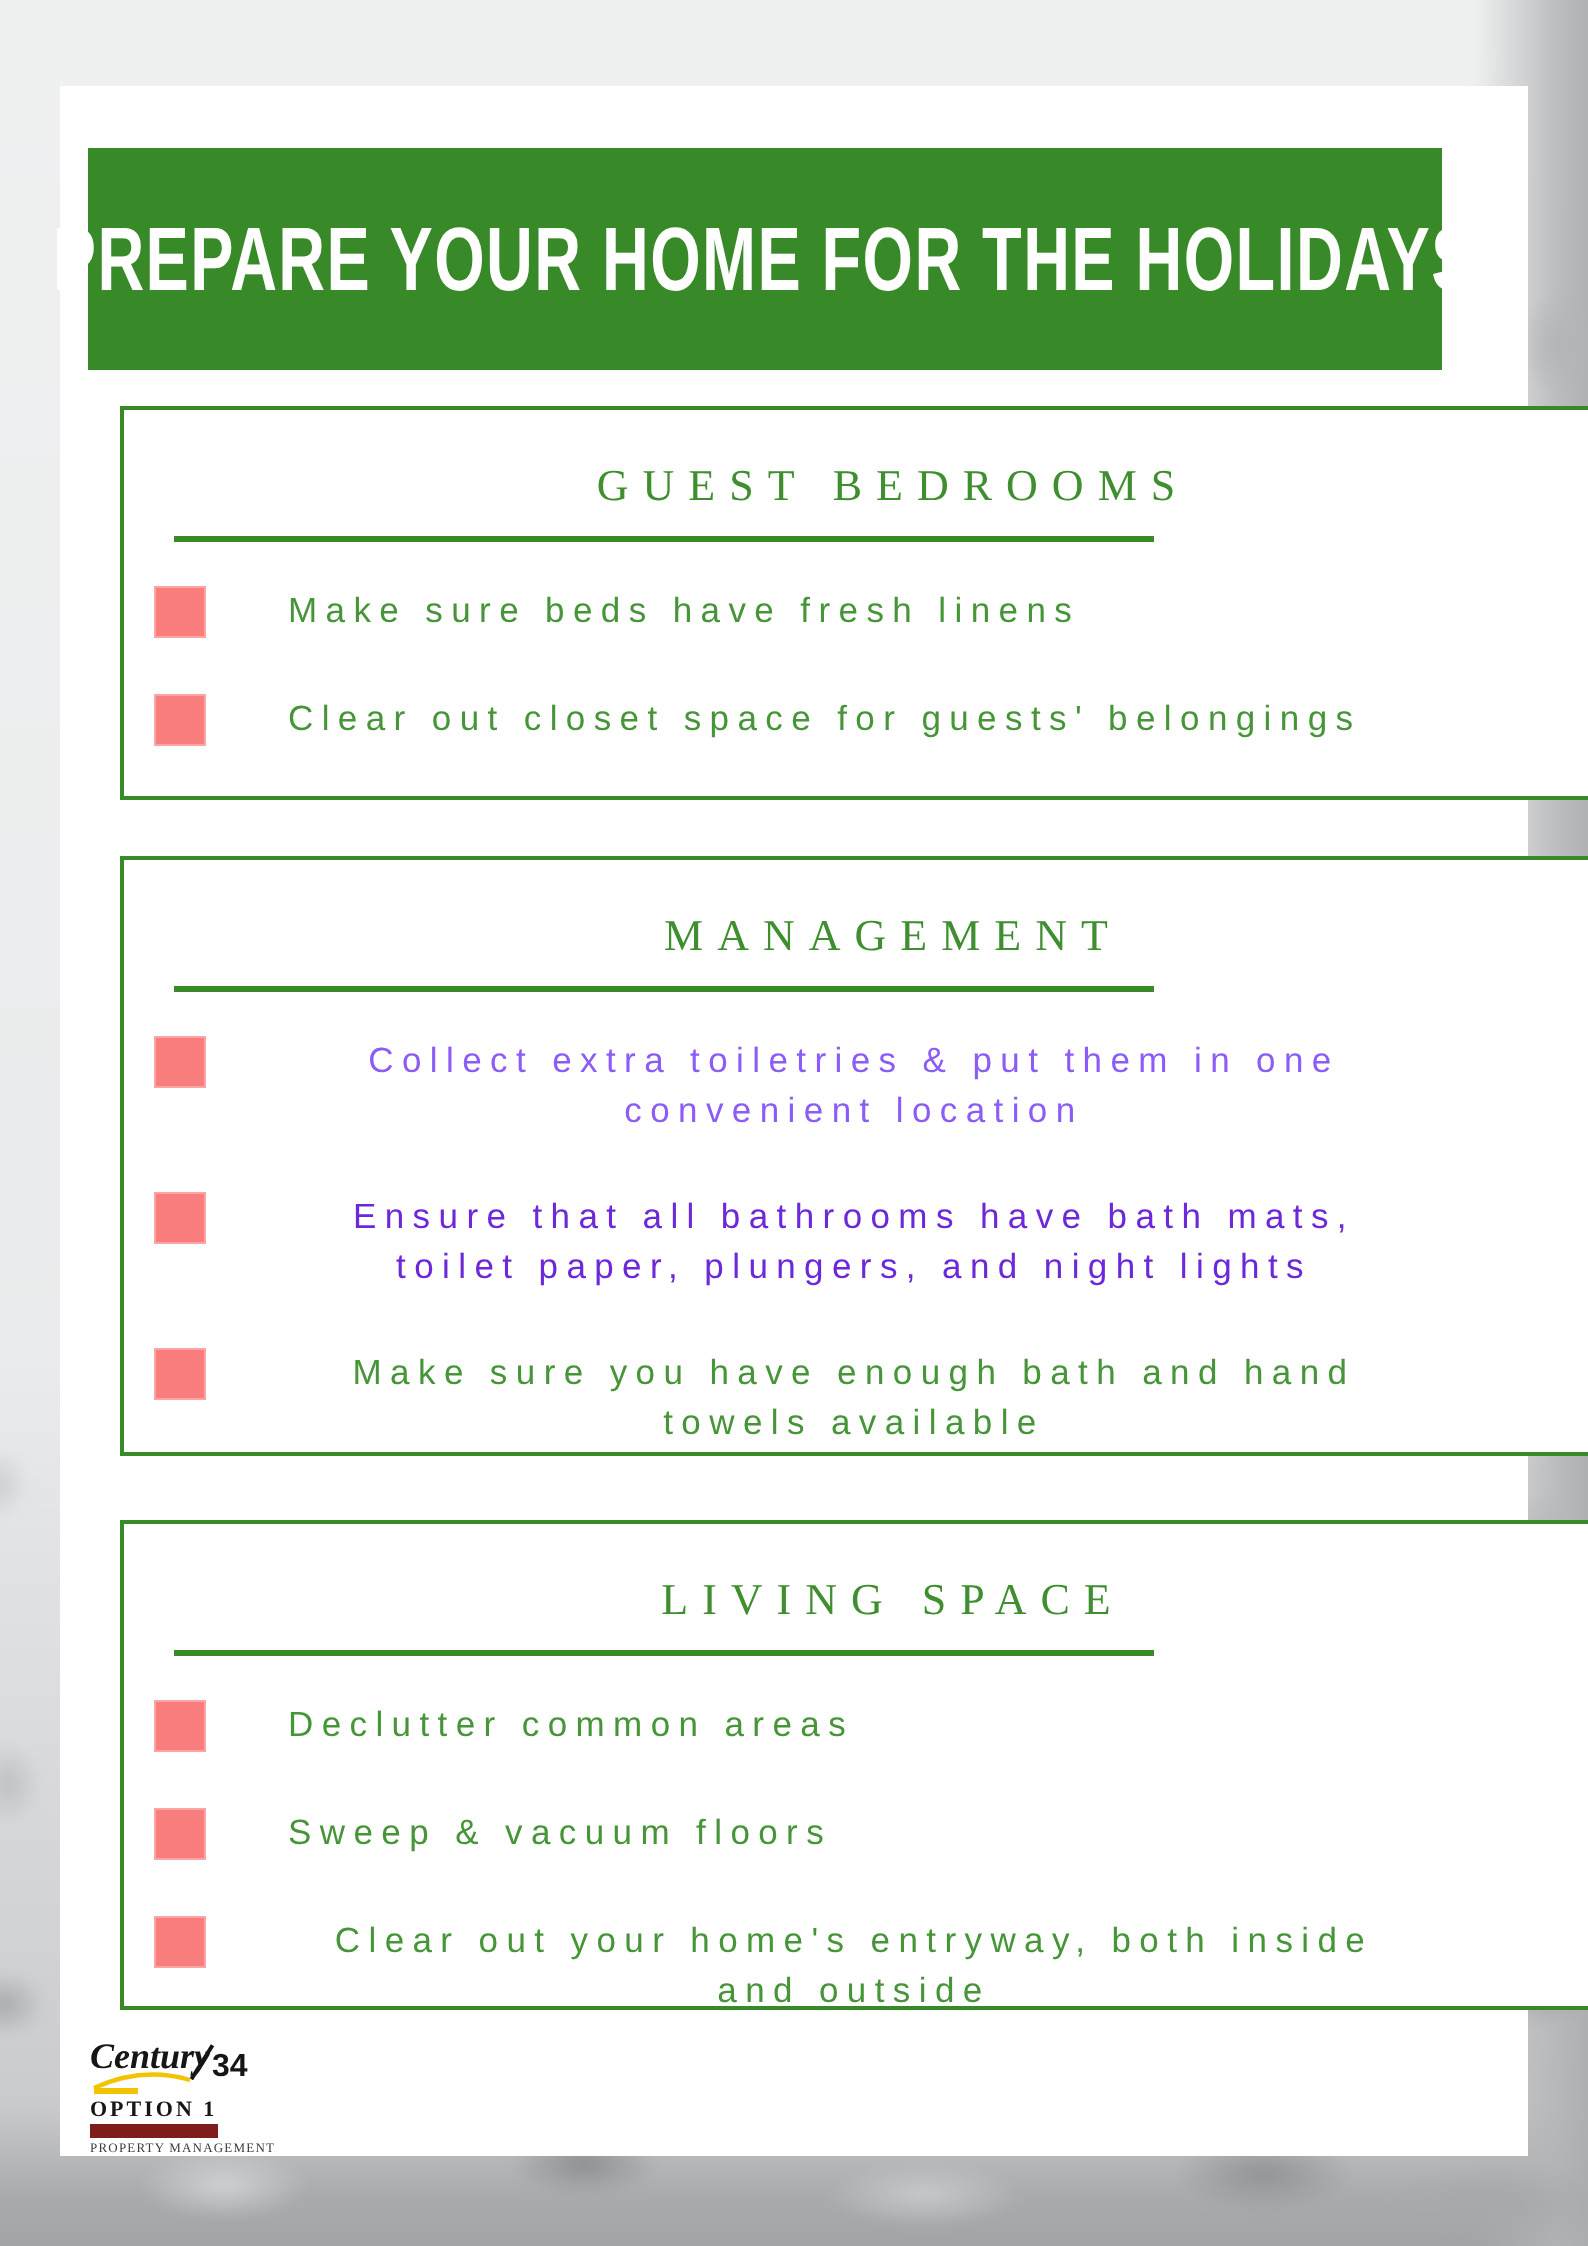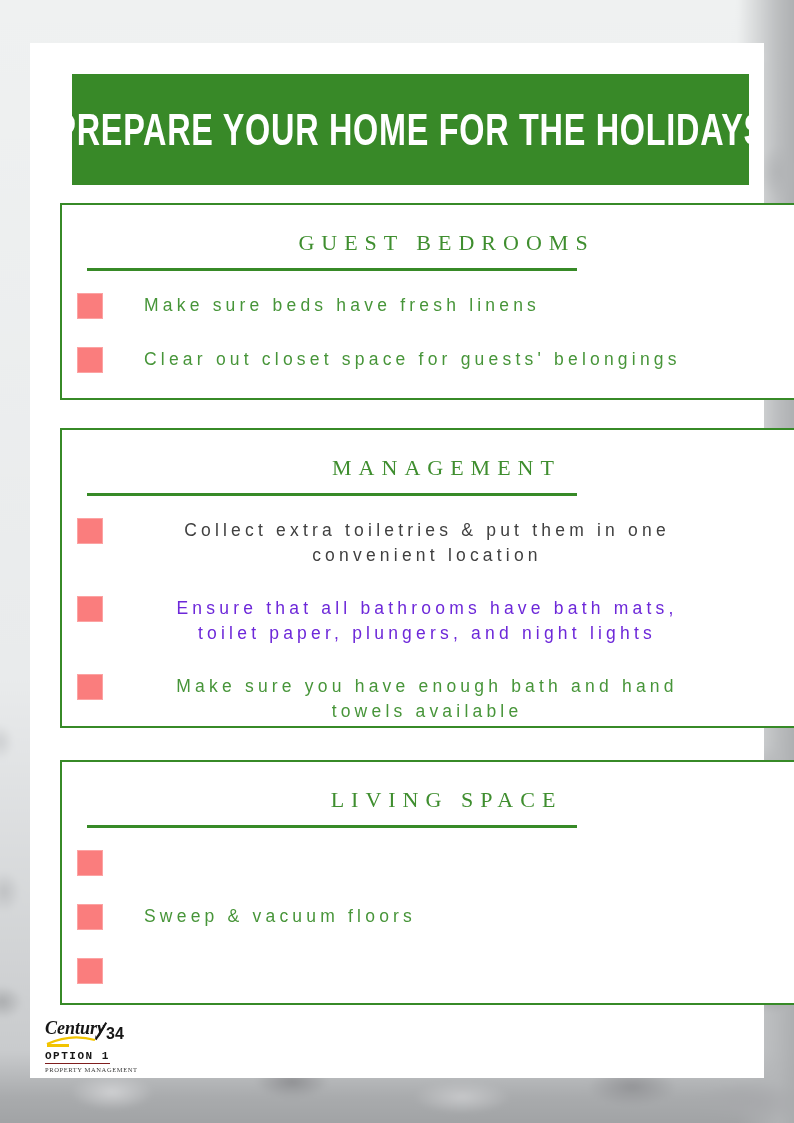--- a/index.html
+++ b/index.html
@@ -30,21 +30,21 @@
       linear-gradient(180deg, #eff1f1 0%, #e9ebec 60%, #c9cbcd 93%, #a9abad 97%, #9fa1a3 100%);
     filter: blur(2.5px);
   }
 
   .card {
     position:absolute; left:30px; top:43px; width:734px; height:1035px;
     background:#ffffff; z-index:1;
   }
 
   .banner {
-    position:absolute; left:42px; top:31px; width:677px; height:111px;
+    position:absolute; left:14px; top:31px; width:677px; height:111px;
     display:flex; align-items:center; justify-content:center;
   }
   .banner-text {
     color:#ffffff; font-weight:bold; font-size:45px; line-height:1;
     letter-spacing:1px; white-space:nowrap;
     transform:scaleX(0.72); transform-origin:50% 50%;
   }
 
   .section-box {
     position:absolute; left:30px; width:768px;
@@ -80,23 +80,23 @@
     position:absolute; left:55px; top:2px; width:1.5px; height:20px;
     background:#161616; transform:rotate(32deg);
   }
   .logo-21 {
     position:absolute; left:61px; top:7px;
     font-family:"Liberation Sans", sans-serif; font-weight:bold; font-size:16px;
     color:#161616; line-height:1;
   }
   .logo-swoosh { position:absolute; left:0; top:14px; }
   .logo-option {
-    font-family:Liberation Mono, monospace; font-weight:bold; font-size:11px;
+    font-family:Liberation Serif, serif; font-weight:bold; font-size:11px;
     letter-spacing:1.5px; color:#161616; margin-top:4px;
-    border-bottom:1px solid #7f1d1d; display:inline-block; padding-bottom:1px;
+    border-bottom:7px solid #7f1d1d; display:inline-block; padding-bottom:1px;
   }
   .logo-pm {
     font-family:"Liberation Serif", serif; font-size:6.5px; letter-spacing:0.6px;
     color:#3c3c3c; margin-top:2px;
   }
 </style>
 </head>
 <body>
 
 <div class="page">
@@ -122,46 +122,48 @@
         </div>
       </div>
     </div>
 
     <div class="section-box" style="top:385px; height:300px; border-color:#378a27;">
       <div class="section-heading" style="color:#3f8e2f;">MANAGEMENT</div>
       <hr class="heading-rule" style="background:#378a27;">
       <div class="checklist">
         <div class="check-item">
           <span class="checkbox"></span>
-          <span class="item-text" style="color:#404040;">Collect extra toiletries &amp; put them in one convenient location</span>
+          <span class="item-text" style="color:#8b5cf6;">Collect extra toiletries &amp; put them in one convenient location</span>
         </div>
         <div class="check-item">
           <span class="checkbox"></span>
           <span class="item-text" style="color:#6d28d9;">Ensure that all bathrooms have bath mats, toilet paper, plungers, and night lights</span>
         </div>
         <div class="check-item">
           <span class="checkbox"></span>
           <span class="item-text" style="color:#479539;">Make sure you have enough bath and hand towels available</span>
         </div>
       </div>
     </div>
 
     <div class="section-box" style="top:717px; height:245px; border-color:#378a27;">
       <div class="section-heading" style="color:#3f8e2f;">LIVING SPACE</div>
       <hr class="heading-rule" style="background:#378a27;">
       <div class="checklist">
         <div class="check-item">
           <span class="checkbox"></span>
+          <span class="item-text" style="color:#479539;">Declutter common areas</span>
         </div>
         <div class="check-item">
           <span class="checkbox"></span>
           <span class="item-text" style="color:#479539;">Sweep &amp; vacuum floors</span>
         </div>
         <div class="check-item">
           <span class="checkbox"></span>
+          <span class="item-text" style="color:#479539;">Clear out your home's entryway, both inside and outside</span>
         </div>
       </div>
     </div>
 
     <div class="logo">
       <div class="logo-mark">
         <span class="logo-century">Century</span>
         <span class="logo-slash"></span>
         <span class="logo-21">34</span>
         <svg class="logo-swoosh" width="62" height="14" viewBox="0 0 62 14">

